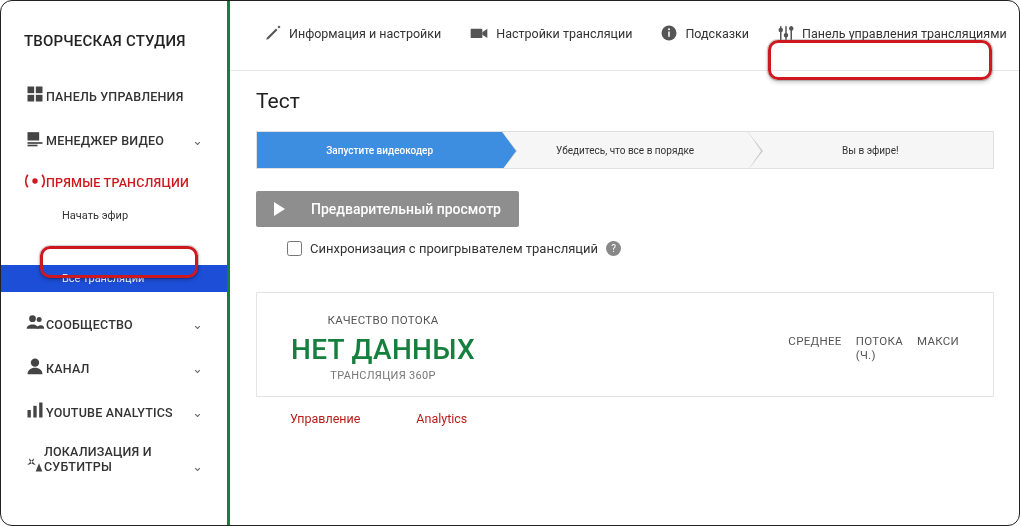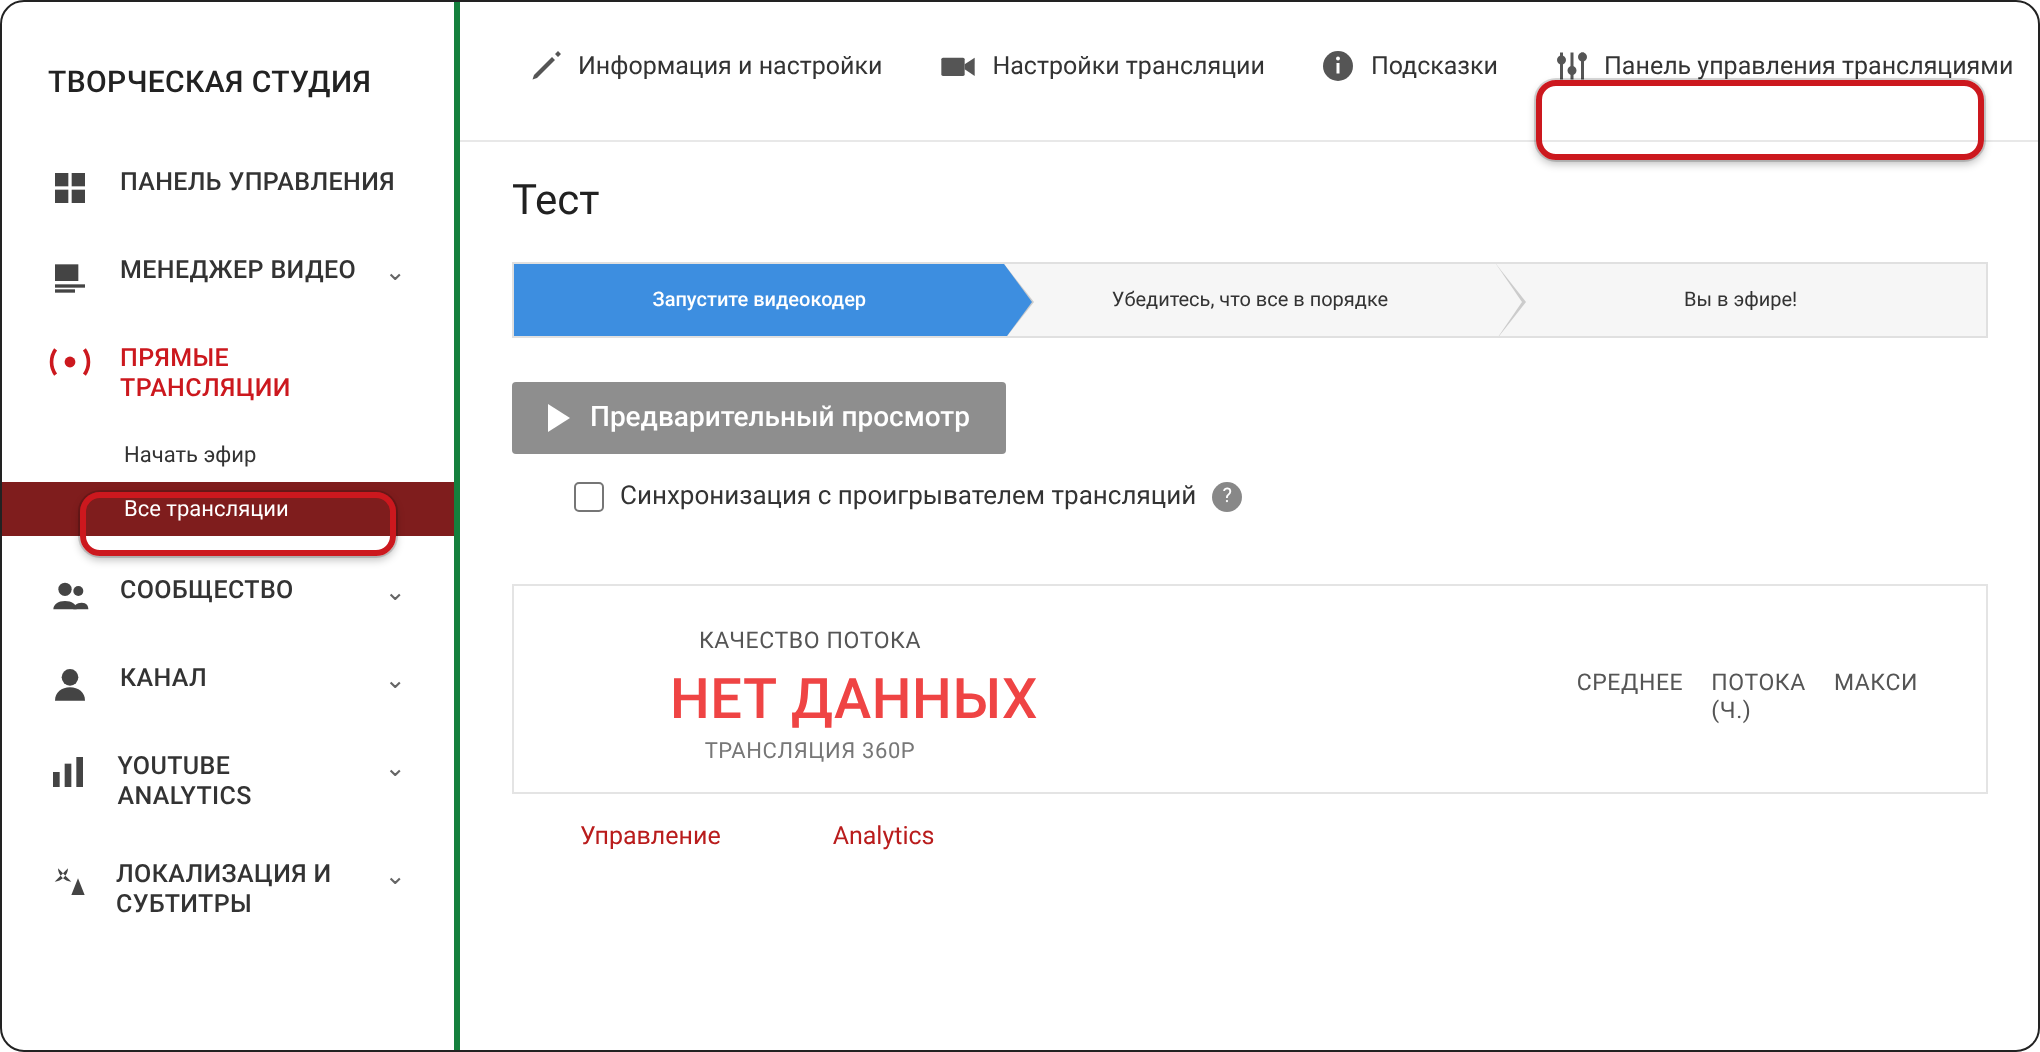--- a/index.html
+++ b/index.html
@@ -1,48 +1,48 @@
 <!DOCTYPE html>
 <html><head>
 <meta charset="utf-8">
 <style>
 * { margin: 0; padding: 0; box-sizing: border-box; }
 body { font-family: Roboto, Arial, sans-serif; font-size: 13px; color: #333; background: #fff; width: 1020px; height: 526px; overflow: hidden; position: relative; }
 .frame { position: absolute; inset: 0; border: 1px solid #222; border-radius: 12px; pointer-events: none; }
 .layout { display: flex; height: 100%; }
 .sidebar { width: 230px; border-right: 3px solid #15803d; padding-top: 18px; background: #fff; }
 .sb-title { font-size: 15px; font-weight: 500; color: #222; padding: 14px 24px 22px; letter-spacing: .2px; }
-.sb-item { display: flex; align-items: flex-start; gap: 14px; padding: 12px 24px; cursor: pointer; color: #333; font-size: 12.5px; font-weight: 500; letter-spacing: .2px; }
+.sb-item { display: flex; align-items: flex-end; padding: 12px 24px; cursor: pointer; color: #333; font-size: 12.5px; font-weight: 500; letter-spacing: .2px; }
 .sb-item .icon { width: 22px; display: flex; align-items: center; justify-content: center; }
 .sb-item .chev { margin-left: auto; color: #666; }
 .sb-item.active { color: #cc181e; }
 .sb-sub { padding: 7px 24px 7px 62px; font-size: 11px; cursor: pointer; color: #333; }
-.sb-sub.sel { background: #7f1d1d; color: #fff; position: relative; }
+.sb-sub.sel { background: #1d4ed8; color: #fff; position: relative; margin-top: 36px; }
 .hl-red { position: absolute; border: 3px solid #cc181e; border-radius: 10px; pointer-events: none; box-shadow: 0 0 0 1px rgba(0,0,0,.15), 0 2px 4px rgba(0,0,0,.25); }
 .main { flex: 1; overflow: hidden; }
 .topbar { display: flex; align-items: center; gap: 8px; padding: 16px 24px 20px; border-bottom: 1px solid #e8e8e8; }
 .tb-item { display: flex; align-items: center; gap: 7px; padding: 8px 10px; font-size: 12.5px; color: #333; cursor: pointer; white-space: nowrap; }
 .tb-item .ico { color: #555; }
 .content { padding: 18px 26px; }
 .page-title { font-size: 21px; color: #212121; margin-bottom: 18px; font-weight: 400; }
 .steps { display: flex; height: 38px; border: 1px solid #e0e0e0; margin-bottom: 22px; overflow: hidden; }
 .step { flex: 1; position: relative; display: flex; align-items: center; justify-content: center; font-size: 10px; color: #333; background: #f6f6f6; }
 .step.active { background: #3d8ee0; color: #fff; font-weight: 500; }
 .step.active::after { content: ""; position: absolute; right: -14px; top: 0; border-top: 19px solid transparent; border-bottom: 19px solid transparent; border-left: 14px solid #3d8ee0; z-index: 2; }
 .step:not(:last-child):not(.active)::after { content: ""; position: absolute; right: -13px; top: 0; border-top: 19px solid transparent; border-bottom: 19px solid transparent; border-left: 13px solid #f6f6f6; z-index: 2; }
 .step:not(:last-child)::before { content: ""; position: absolute; right: -15px; top: 0; border-top: 19px solid transparent; border-bottom: 19px solid transparent; border-left: 15px solid #ccc; z-index: 1; }
-.btn-preview { display: inline-flex; align-items: center; gap: 10px; background: #8e8e8e; color: #fff; padding: 10px 18px; font-size: 14px; font-weight: 500; cursor: pointer; border-radius: 2px; margin-bottom: 14px; }
+.btn-preview { display: inline-flex; align-items: center; gap: 26px; background: #8e8e8e; color: #fff; padding: 10px 18px; font-size: 14px; font-weight: 500; cursor: pointer; border-radius: 2px; margin-bottom: 14px; }
 .btn-preview .play { width: 0; height: 0; border-top: 7px solid transparent; border-bottom: 7px solid transparent; border-left: 11px solid #fff; }
 .sync-row { display: flex; align-items: center; gap: 8px; font-size: 13px; color: #333; margin-bottom: 36px; padding-left: 31px; }
 .sync-row input[type=checkbox] { width: 15px; height: 15px; }
 .help-circ { width: 15px; height: 15px; border-radius: 50%; background: #888; color: #fff; font-size: 10px; display: inline-flex; align-items: center; justify-content: center; }
 .stream-card { border: 1px solid #e4e4e4; padding: 20px 34px 14px; display: flex; gap: 40px; align-items: center; }
 .quality-block { flex: 0 0 auto; text-align: center; }
 .q-label { font-size: 11.5px; letter-spacing: .3px; color: #555; margin-bottom: 6px; }
-.q-big { font-size: 28px; font-weight: 500; color: #ef4444; letter-spacing: .3px; margin-left: 44px; }
+.q-big { font-size: 28px; font-weight: 500; color: #15803d; letter-spacing: .3px; }
 .q-sub { font-size: 11px; color: #777; letter-spacing: .3px; margin-top: 3px; }
 .stats-col { margin-left: auto; display: flex; flex-direction: row; gap: 14px; font-size: 11.5px; color: #555; letter-spacing: .3px; text-align: left; }
 .bot-tabs { display: flex; gap: 56px; padding: 14px 34px 0; font-size: 12.5px; color: #b91c1c; }
 svg { display: block; }
 </style>
 </head>
 <body>
 
 <div class="layout">
   <aside class="sidebar">

